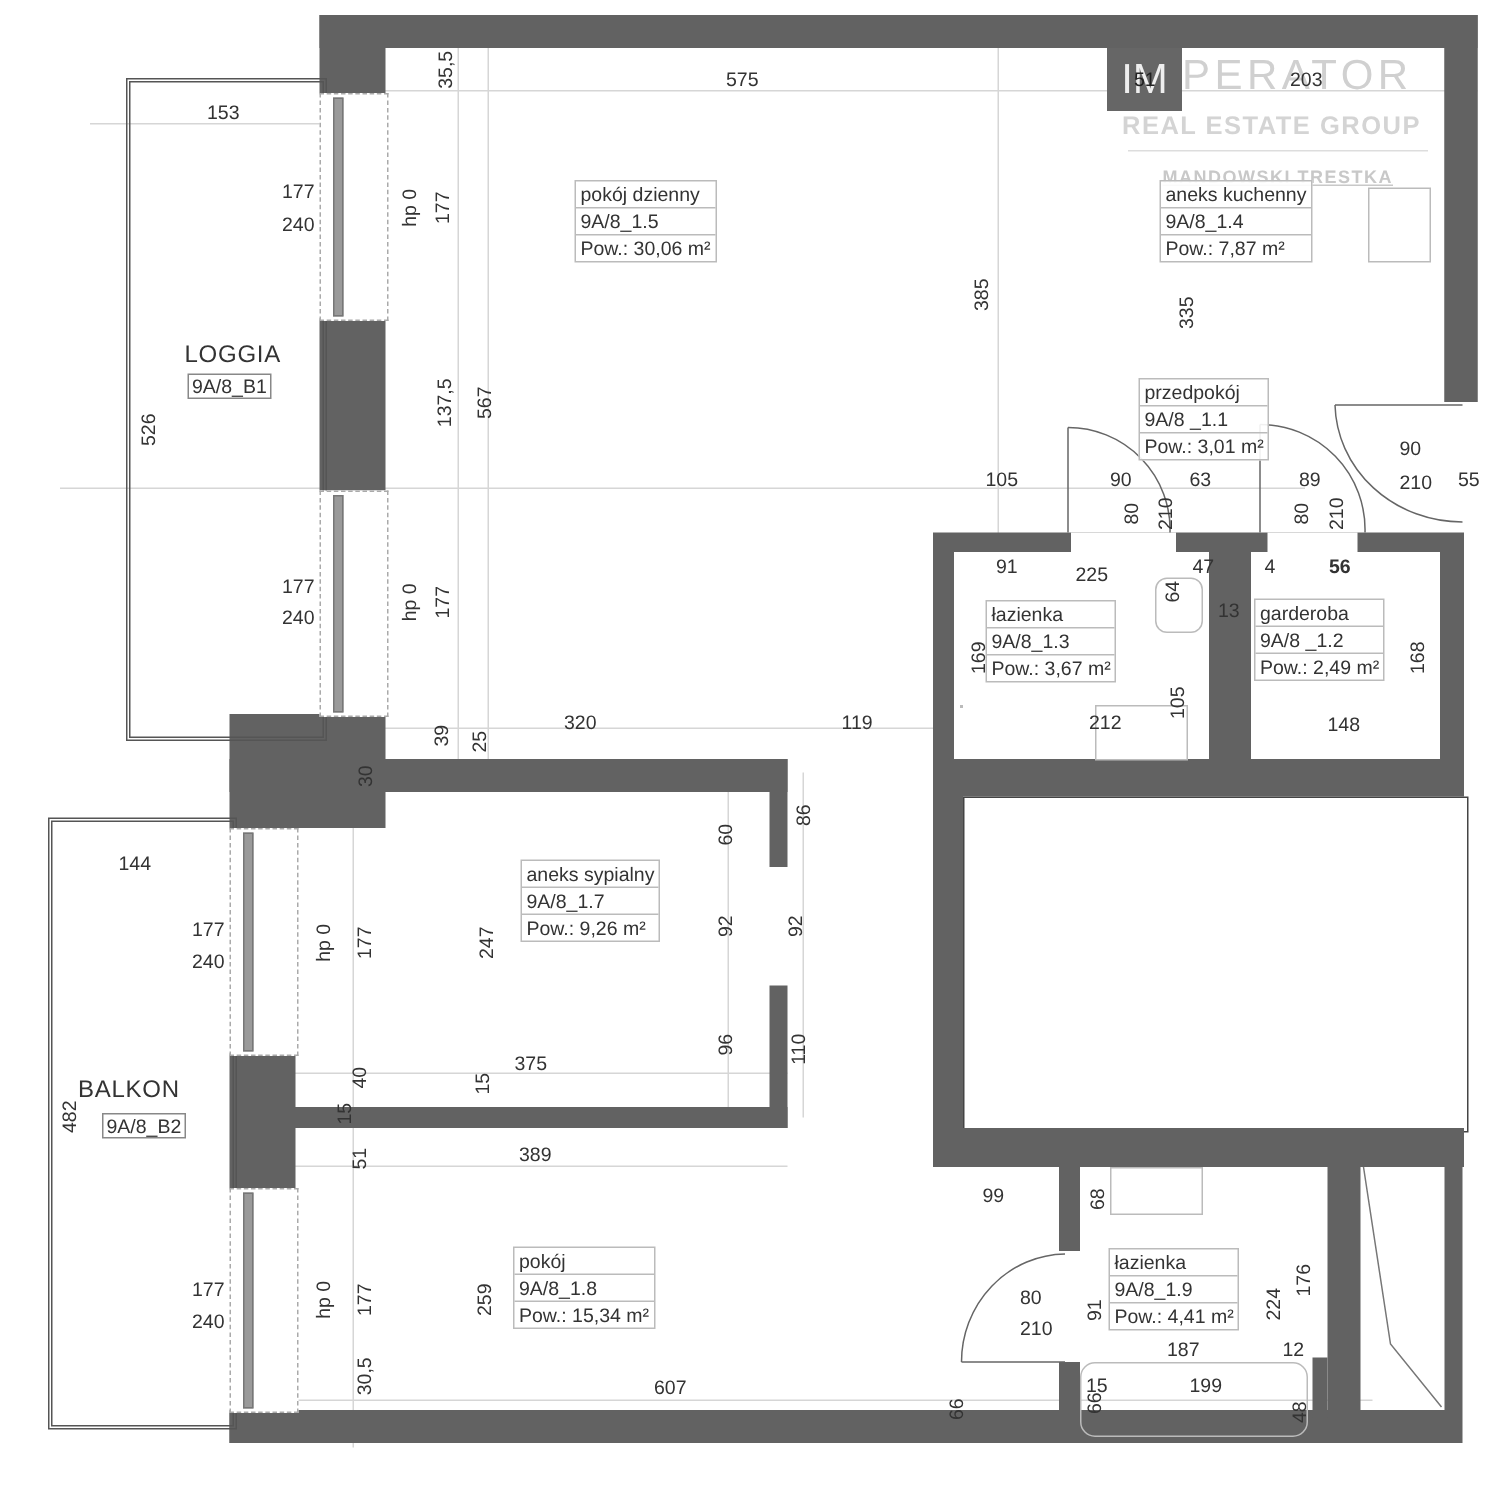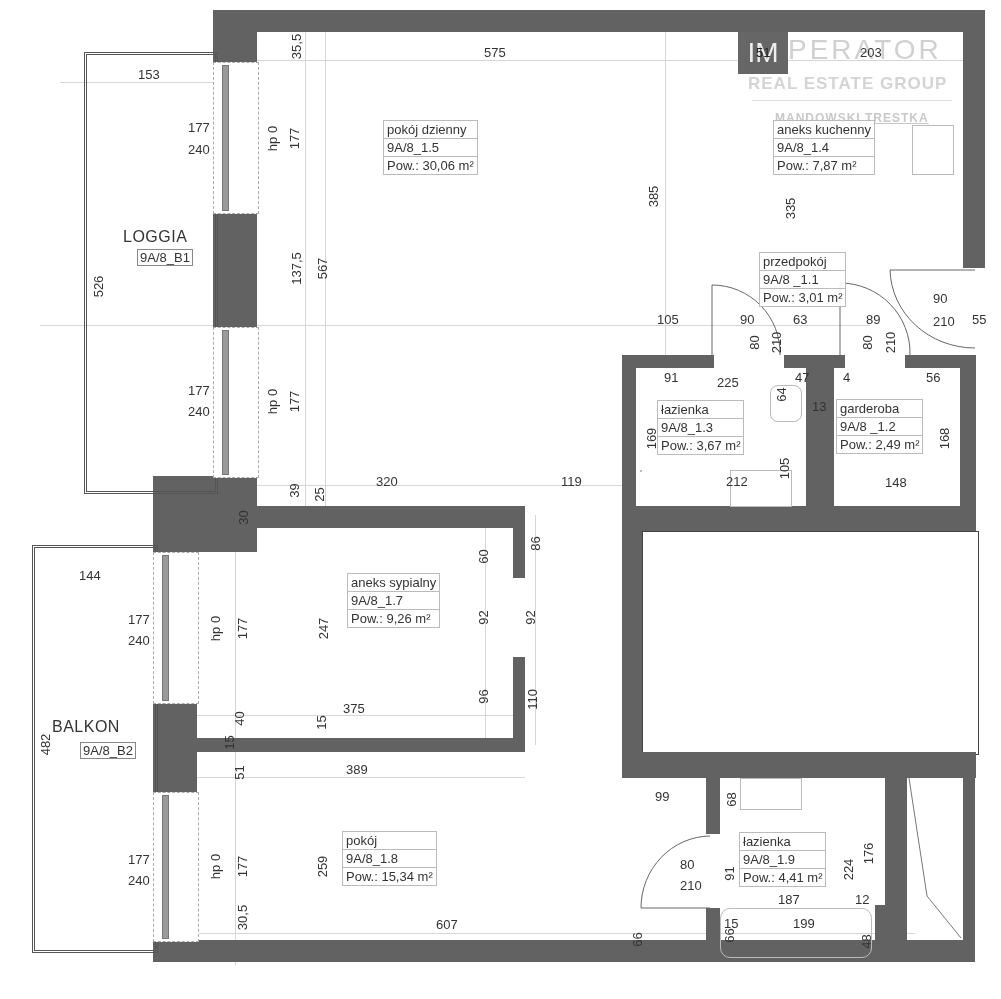--- a/index.html
+++ b/index.html
@@ -6,21 +6,21 @@
   body { width: 1001px; height: 999px; position: relative; overflow: hidden; font-family: "Liberation Sans", sans-serif; color: #333; }
   #plan { position: absolute; left: 0; top: 0; width: 1001px; height: 999px; }
   .wall { position: absolute; background: #626262; }
   .inner { position: absolute; background: #ffffff; }
   .dim { position: absolute; font-size: 13px; color: #333; white-space: nowrap; line-height: 1; }
   .dim.v { transform: rotate(-90deg); transform-origin: center center; }
   .label-box { position: absolute; border: 1px solid #bbb; background: rgba(255,255,255,0.9); font-size: 13px; line-height: 1; }
   .label-box > div { padding: 2px 3px; border-bottom: 1px solid #bbb; white-space: nowrap; }
   .label-box > div:last-child { border-bottom: none; }
   .big-label { position: absolute; font-size: 16px; letter-spacing: 0.5px; color: #333; text-align: center; line-height: 1.3; }
-  .code-box { position: absolute; border: 1px solid #888; font-size: 13px; padding: 1px 2px; line-height: 1; margin-left: 12px; }
+  .code-box { position: absolute; border: 1px solid #888; font-size: 13px; padding: 1px 2px; line-height: 1; }
   .window { position: absolute; border: 1px dashed #aaa; background: #fff; }
   .window .glass { position: absolute; top: 2px; bottom: 2px; width: 5px; background: #9a9a9a; border: 1px solid #777; }
   .rail { position: absolute; border: 3px double #555; background: transparent; }
   .gridline-h { position: absolute; height: 1px; background: #d6d6d6; }
   .gridline-v { position: absolute; width: 1px; background: #d6d6d6; }
   .door-arc { position: absolute; }
   .logo-im { position: absolute; left: 738px; top: 32px; width: 50px; height: 42px; background: #666; color: #eee; font-size: 28px; text-align: center; line-height: 42px; }
   .logo-text { position: absolute; left: 788px; top: 34px; font-size: 28px; color: #d0d0d0; letter-spacing: 3px; }
   .logo-sub { position: absolute; left: 748px; top: 74px; font-size: 17px; color: #d4d4d4; letter-spacing: 1px; font-weight: bold; }
   .logo-sub2 { position: absolute; left: 775px; top: 111px; font-size: 12px; color: #c8c8c8; letter-spacing: 1px; font-weight: bold; text-decoration: underline; }
@@ -189,21 +189,21 @@
   <div class="dim" style="left:793px;top:313px;">63</div>
   <div class="dim" style="left:866px;top:313px;">89</div>
   <div class="dim" style="left:933px;top:292px;">90</div>
   <div class="dim" style="left:933px;top:315px;">210</div>
   <div class="dim" style="left:972px;top:313px;">55</div>
   <div class="dim" style="left:664px;top:371px;">91</div>
   <div class="dim" style="left:717px;top:376px;">225</div>
   <div class="dim" style="left:795px;top:371px;">47</div>
   <div class="dim" style="left:812px;top:400px;">13</div>
   <div class="dim" style="left:843px;top:371px;">4</div>
-  <div class="dim" style="left:926px;top:371px;">56</div>
+  <div class="dim" style="left:886px;top:371px;font-weight:bold;">56</div>
   <div class="dim" style="left:710px;top:475px;margin-left:16px;">212</div>
   <div class="dim" style="left:885px;top:476px;">148</div>
   <div class="dim" style="left:376px;top:475px;">320</div>
   <div class="dim" style="left:561px;top:475px;">119</div>
   <div class="dim" style="left:79px;top:569px;">144</div>
   <div class="dim" style="left:128px;top:613px;">177</div>
   <div class="dim" style="left:128px;top:634px;">240</div>
   <div class="dim" style="left:343px;top:702px;">375</div>
   <div class="dim" style="left:346px;top:763px;">389</div>
   <div class="dim" style="left:655px;top:790px;">99</div>

